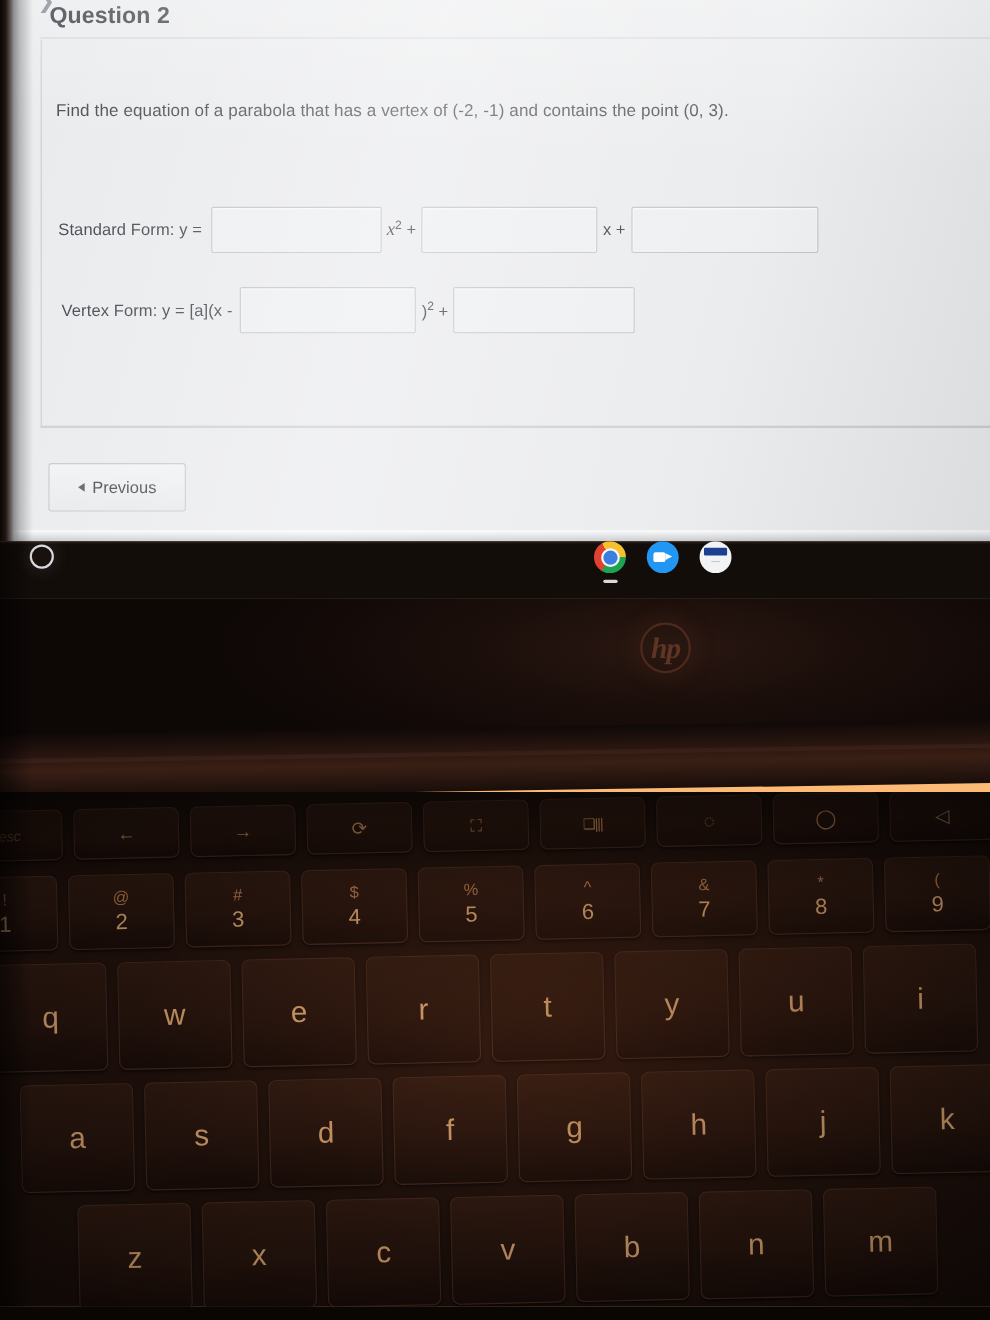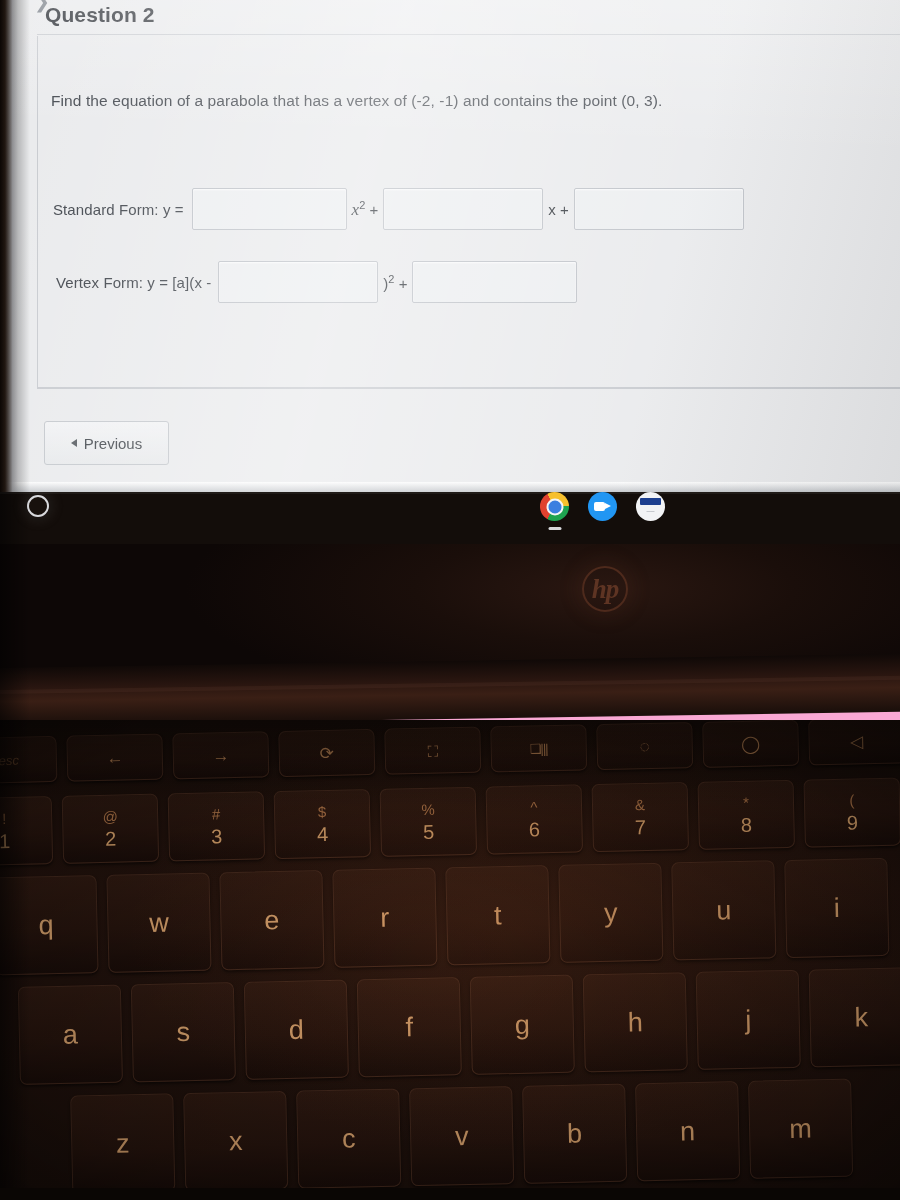--- a/index.html
+++ b/index.html
@@ -11,21 +11,21 @@
     overflow: hidden;
     background: #0a0604;
     font-family: "Liberation Sans", sans-serif;
   }
 
   #root {
     position: relative;
     width: 900px;
     height: 1188px;
     overflow: hidden;
-    background: #f9a8d4;
+    background: #fdba74;
   }
 
   
 
   
   .screen {
     position: absolute;
     left: 0; top: 0;
     width: 900px; height: 492px;
     background: #e9eaec;

